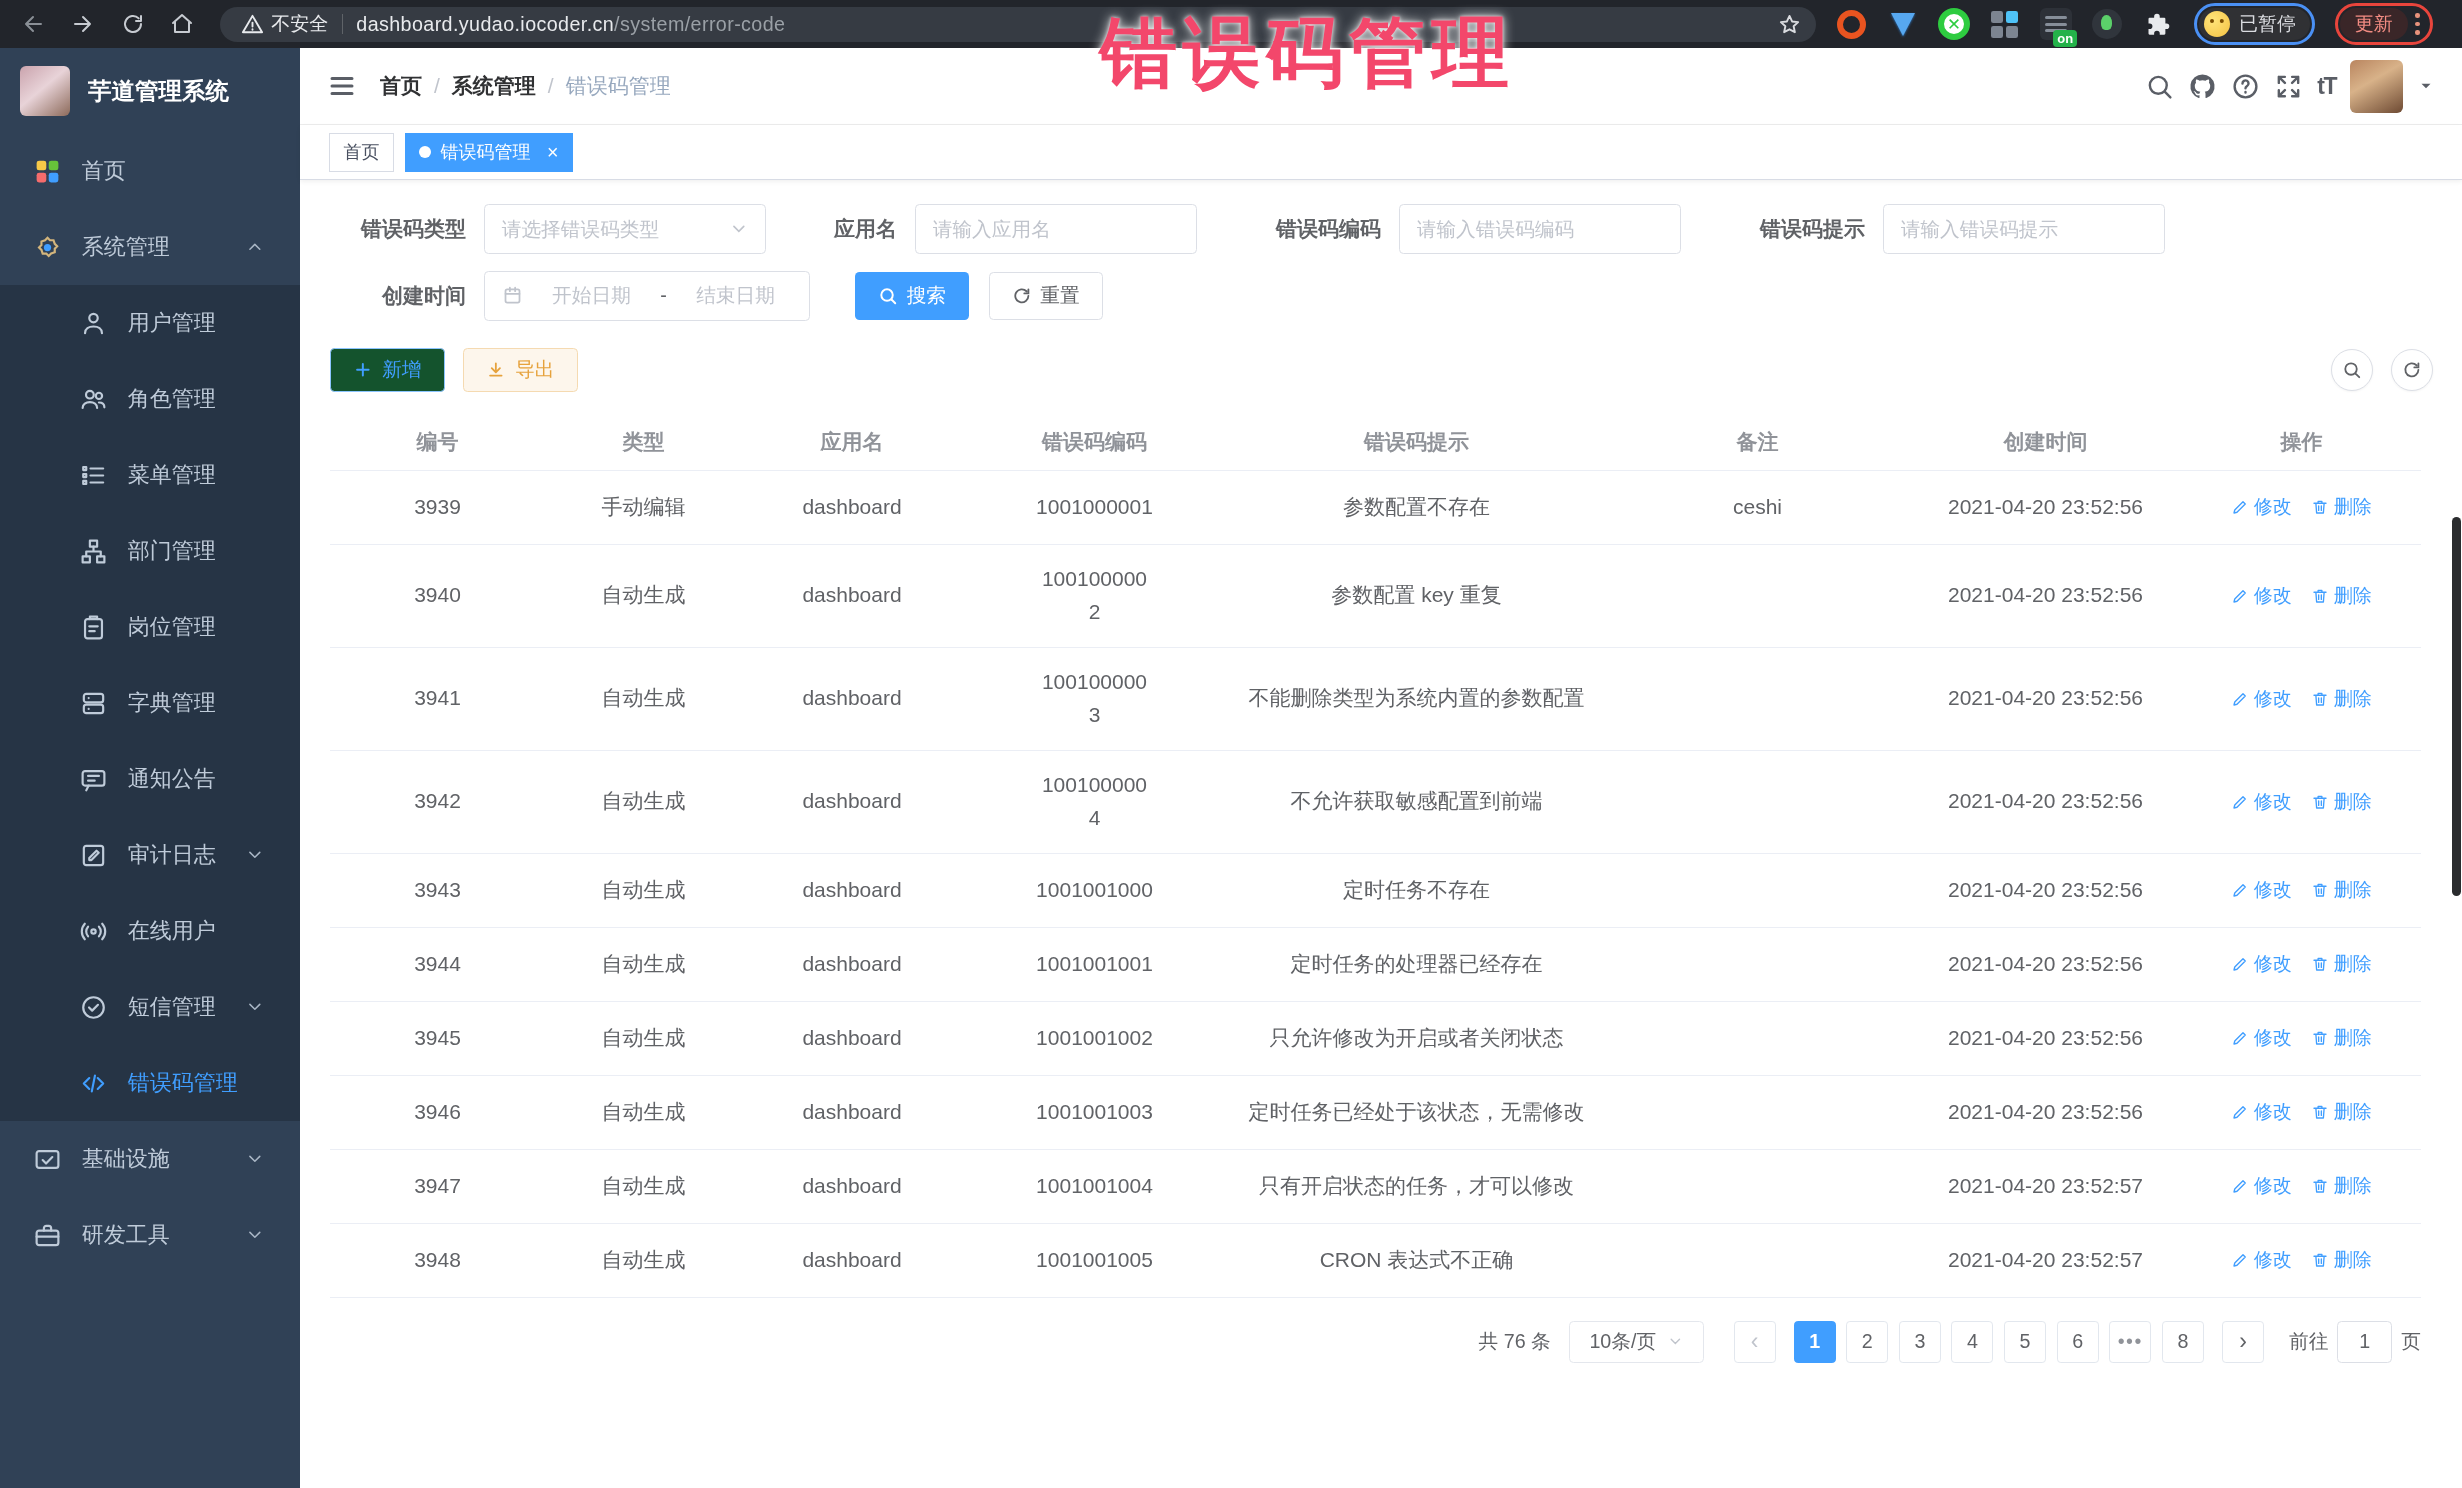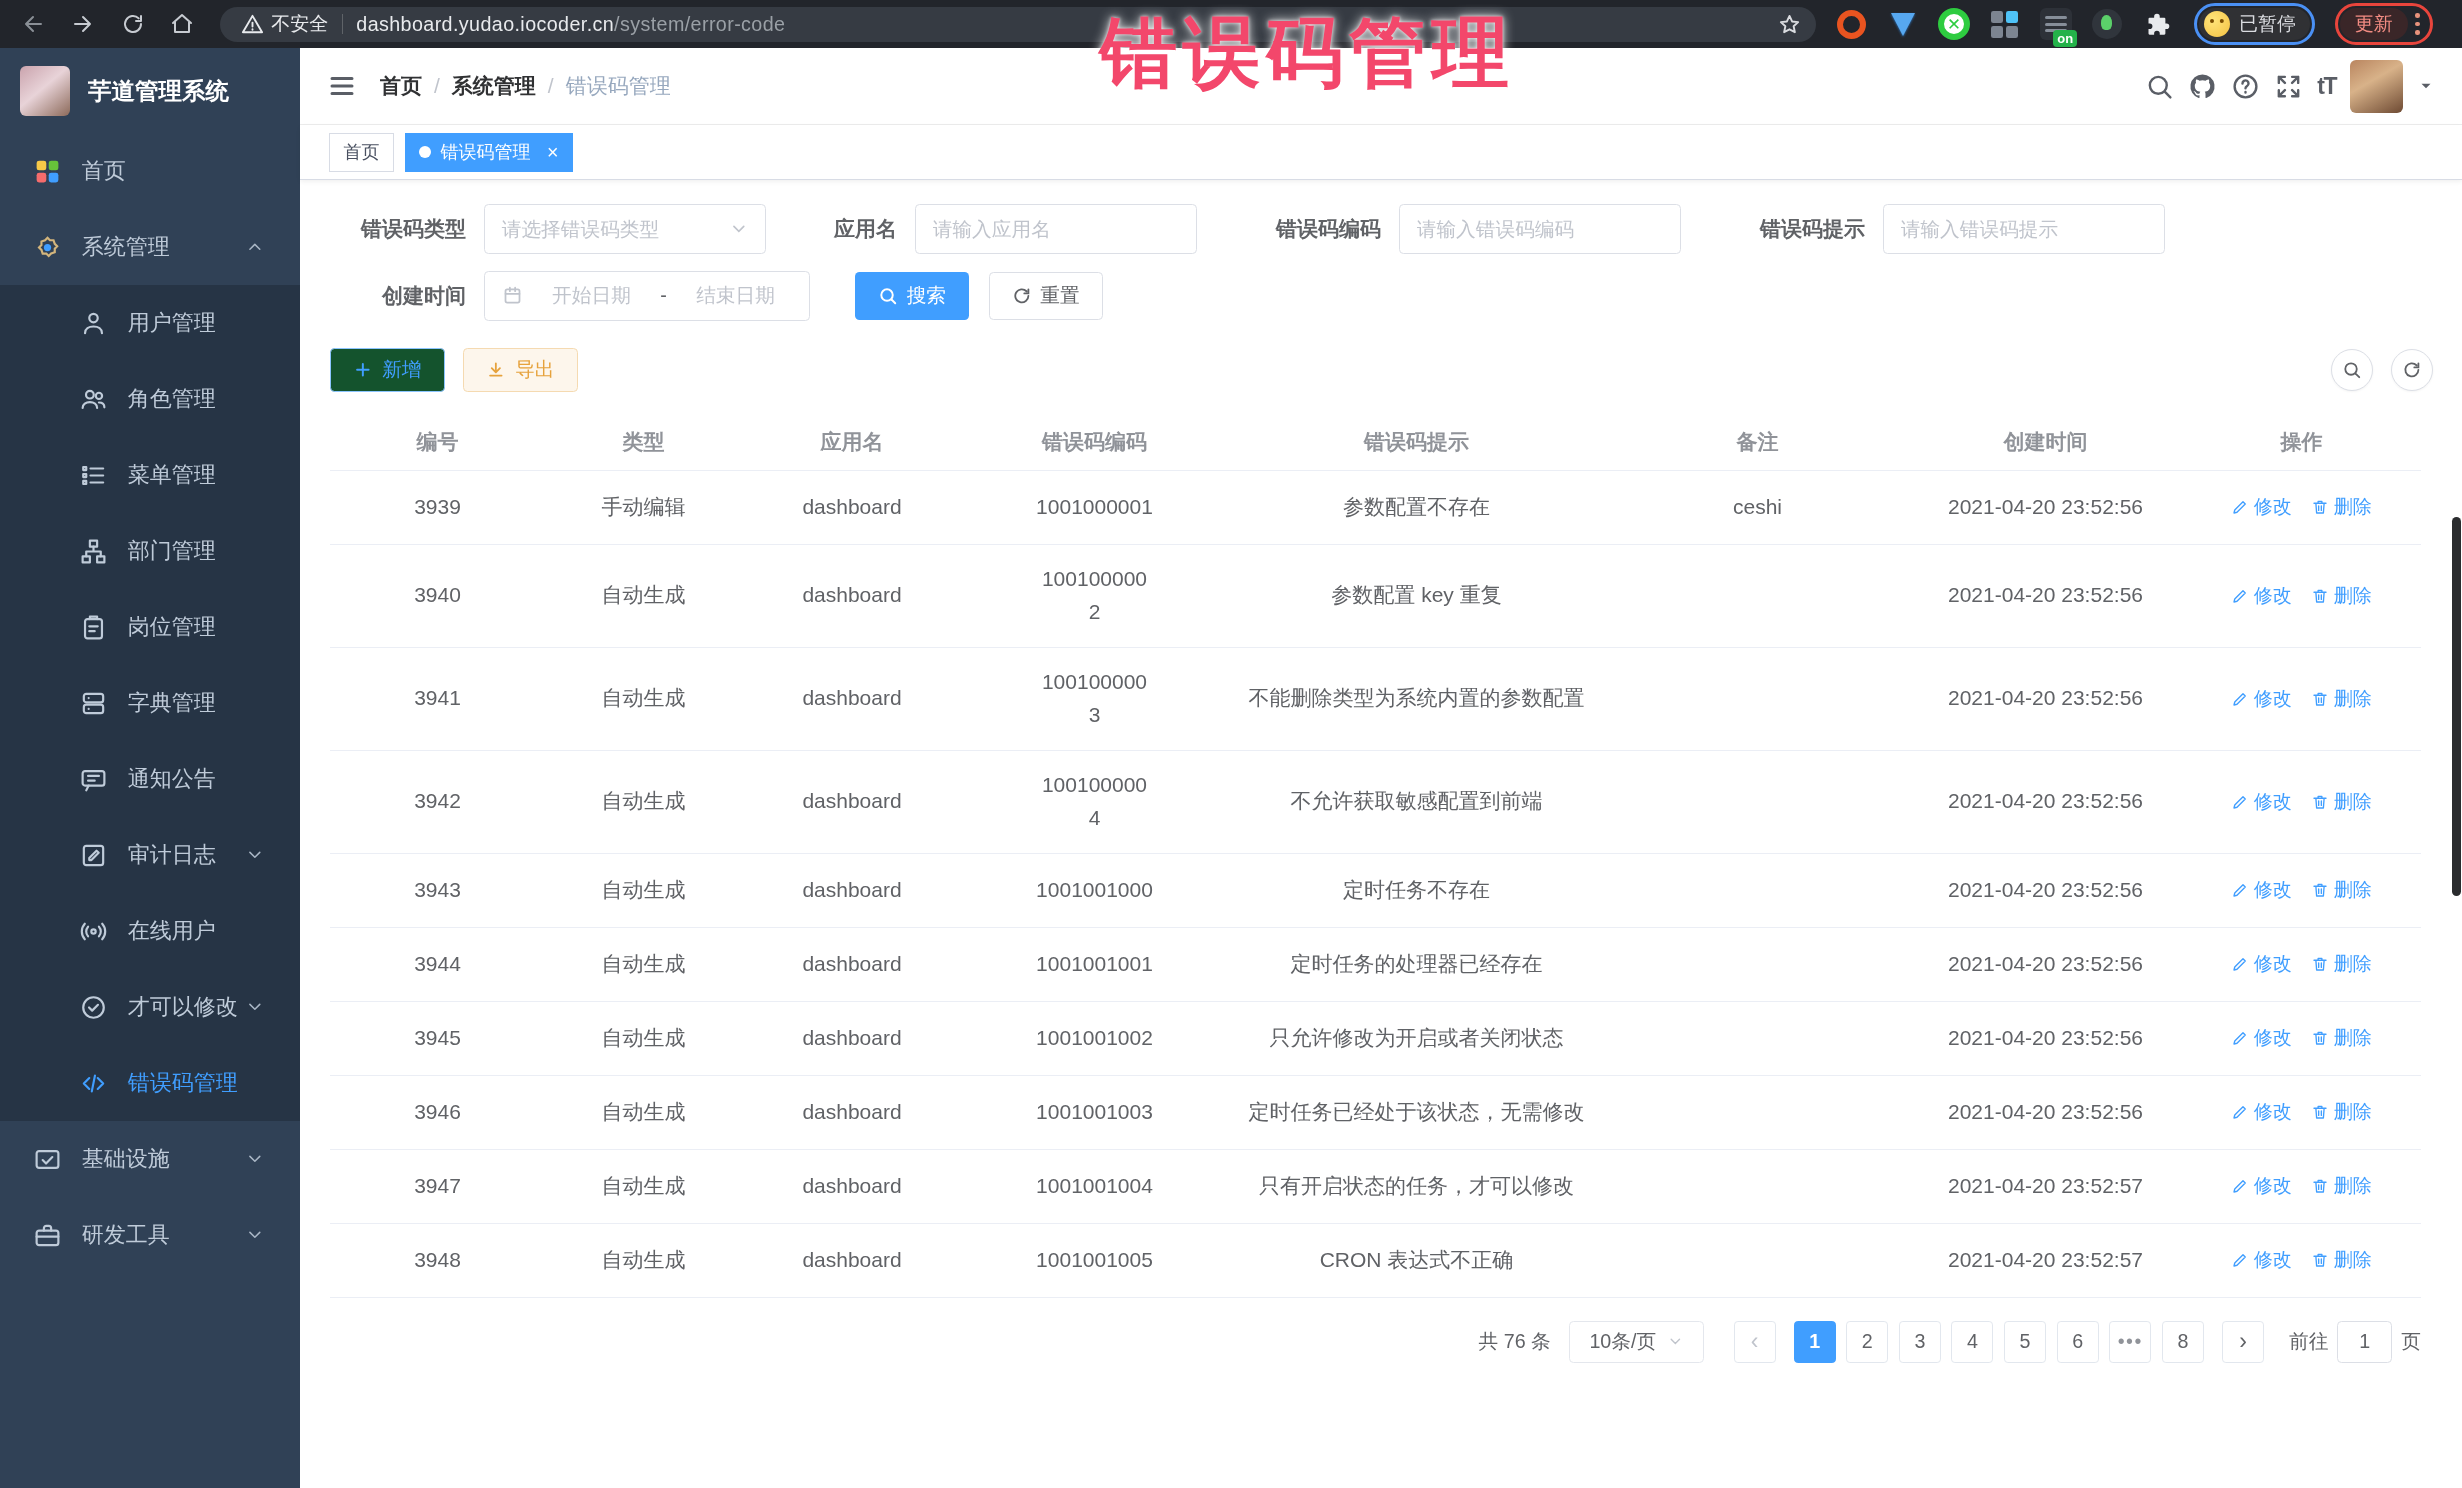--- a/index.html
+++ b/index.html
@@ -369,21 +369,21 @@
           </span>
           <span class="mi-label">在线用户</span>
         </div>
         <div class="menu-item sub">
           <span class="mi-icon">
             <svg viewBox="0 0 24 24" fill="none" stroke="currentColor" stroke-width="1.8" stroke-linecap="round" stroke-linejoin="round">
               <circle cx="12" cy="12" r="8.5"></circle>
               <path d="M8.3 12l2.6 2.6 4.8-4.8"></path>
             </svg>
           </span>
-          <span class="mi-label">才可以修改</span>
+          <span class="mi-label">短信管理</span>
           <span class="mi-arrow down"><svg viewBox="0 0 24 24" fill="none" stroke="currentColor" stroke-width="1.8" stroke-linecap="round" stroke-linejoin="round">
               <path d="M6 9l6 6 6-6"></path>
             </svg></span>
         </div>
         <div class="menu-item sub active">
           <span class="mi-icon">
             <svg viewBox="0 0 24 24" fill="none" stroke="currentColor" stroke-width="1.8" stroke-linecap="round" stroke-linejoin="round">
               <path d="M8.5 7.5L4 12l4.5 4.5M15.5 7.5L20 12l-4.5 4.5M13.2 5.5l-2.6 13"></path>
             </svg>
           </span>

